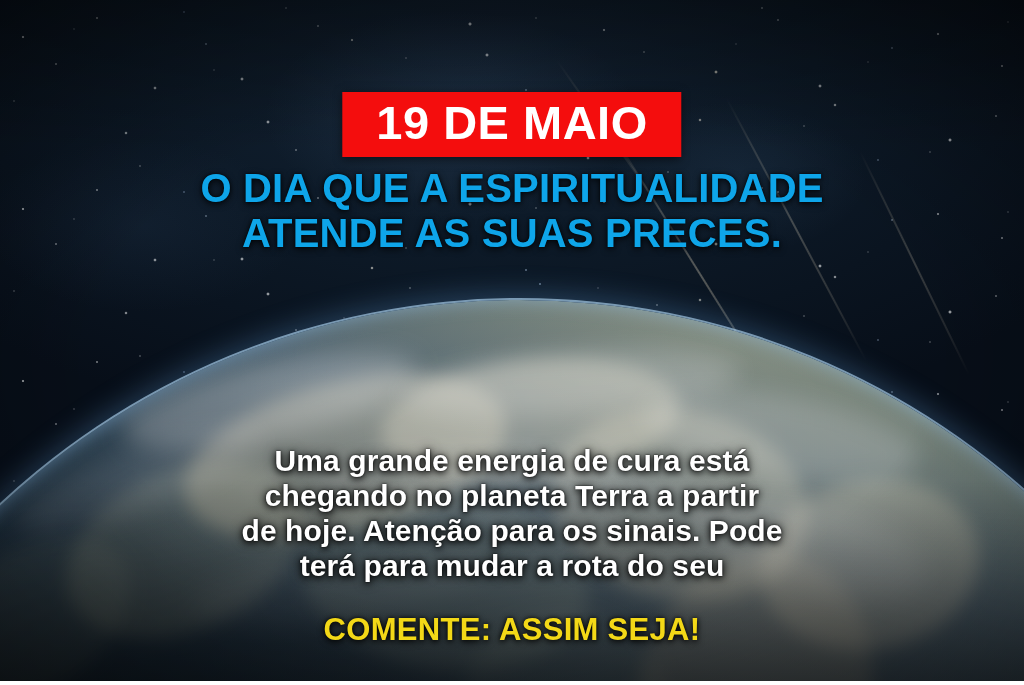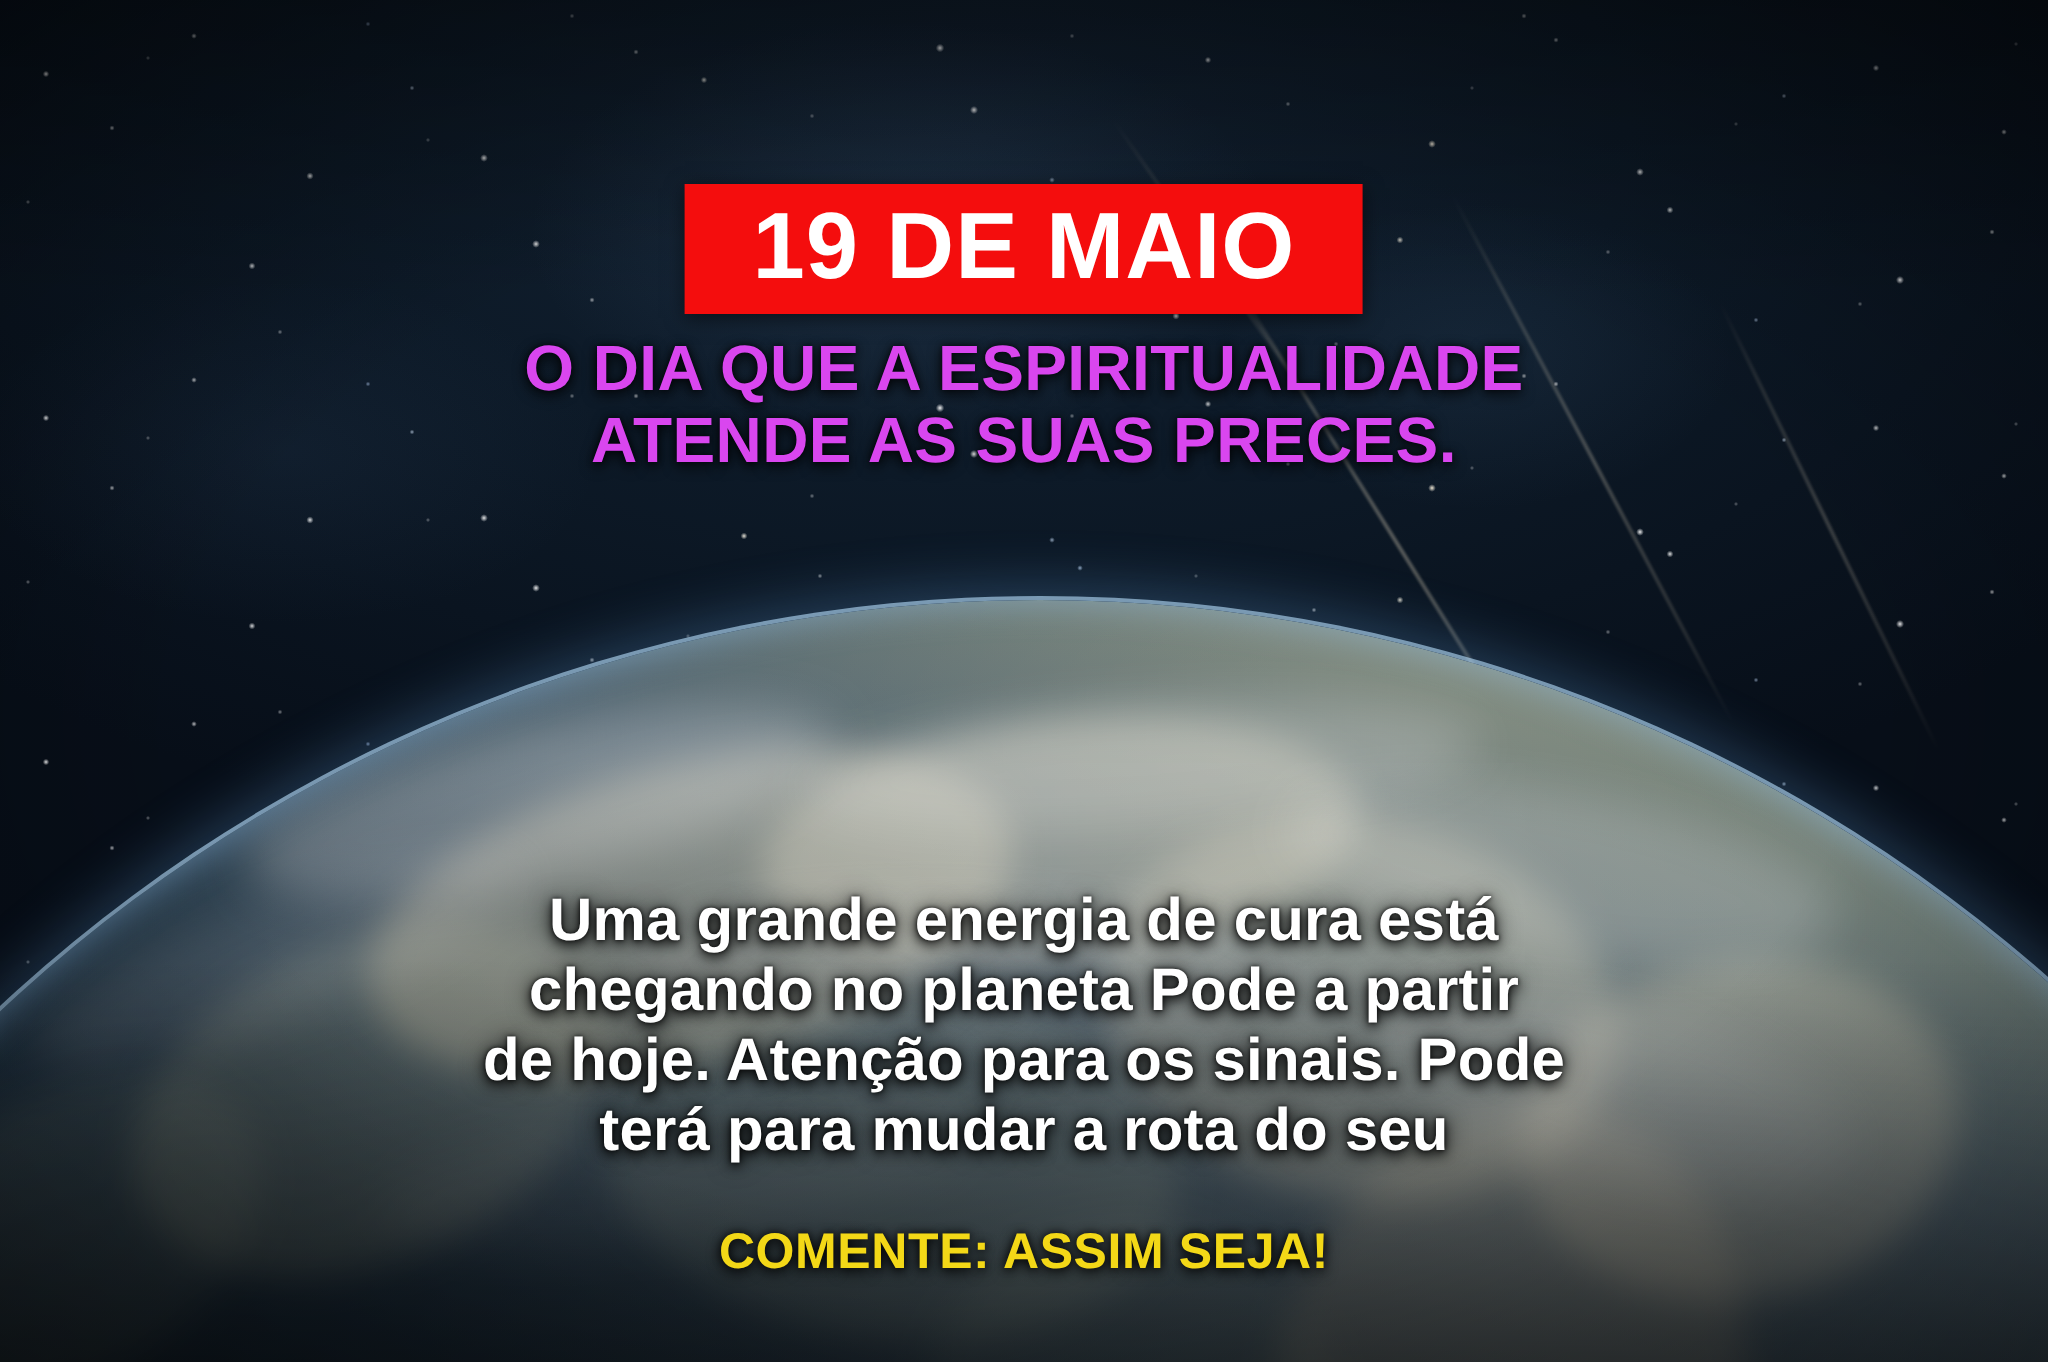--- a/index.html
+++ b/index.html
@@ -250,22 +250,22 @@
     font-weight: 700;
     letter-spacing: .5px;
     white-space: nowrap;
   }
 
   .headline {
     position: absolute;
     left: 0;
     right: 0;
     top: 166px;
-    color: #d946ef;
-    font-size: 32px;
+    color: #0ea5e9;
+    font-size: 40px;
     font-weight: 700;
     line-height: 1.13;
     letter-spacing: .2px;
     text-shadow: 0 2px 7px rgba(0,0,0,.85), 0 0 3px rgba(0,0,0,.7);
     padding: 0 40px;
   }
   .headline-line { display: block; }
 
   .body-copy {
     position: absolute;
@@ -284,21 +284,21 @@
     padding: 0 68px;
   }
   .body-line { display: block; }
 
   .cta {
     position: absolute;
     left: 0;
     right: 0;
     top: 612px;
     color: #f3d817;
-    font-size: 25px;
+    font-size: 31px;
     font-weight: 700;
     letter-spacing: .3px;
     text-shadow: 0 2px 7px rgba(0,0,0,.9), 0 0 4px rgba(0,0,0,.8);
   }
 
   .bottom-strip {
     position: absolute;
     left: 0;
     right: 0;
     bottom: 0;
@@ -351,21 +351,21 @@
       <span class="date-banner-text">19 DE MAIO</span>
     </div>
 
     <div class="headline">
       <span class="headline-line">O DIA QUE A ESPIRITUALIDADE</span>
       <span class="headline-line">ATENDE AS SUAS PRECES.</span>
     </div>
 
     <div class="body-copy">
       <span class="body-line">Uma grande energia de cura está</span>
-      <span class="body-line">chegando no planeta Pode a partir</span>
+      <span class="body-line">chegando no planeta Terra a partir</span>
       <span class="body-line">de hoje. Atenção para os sinais. Pode</span>
       <span class="body-line">terá para mudar a rota do seu</span>
     </div>
 
     <div class="cta">COMENTE: ASSIM SEJA!</div>
 
   </div>
 
   <div class="bottom-strip"></div>
 </div>

